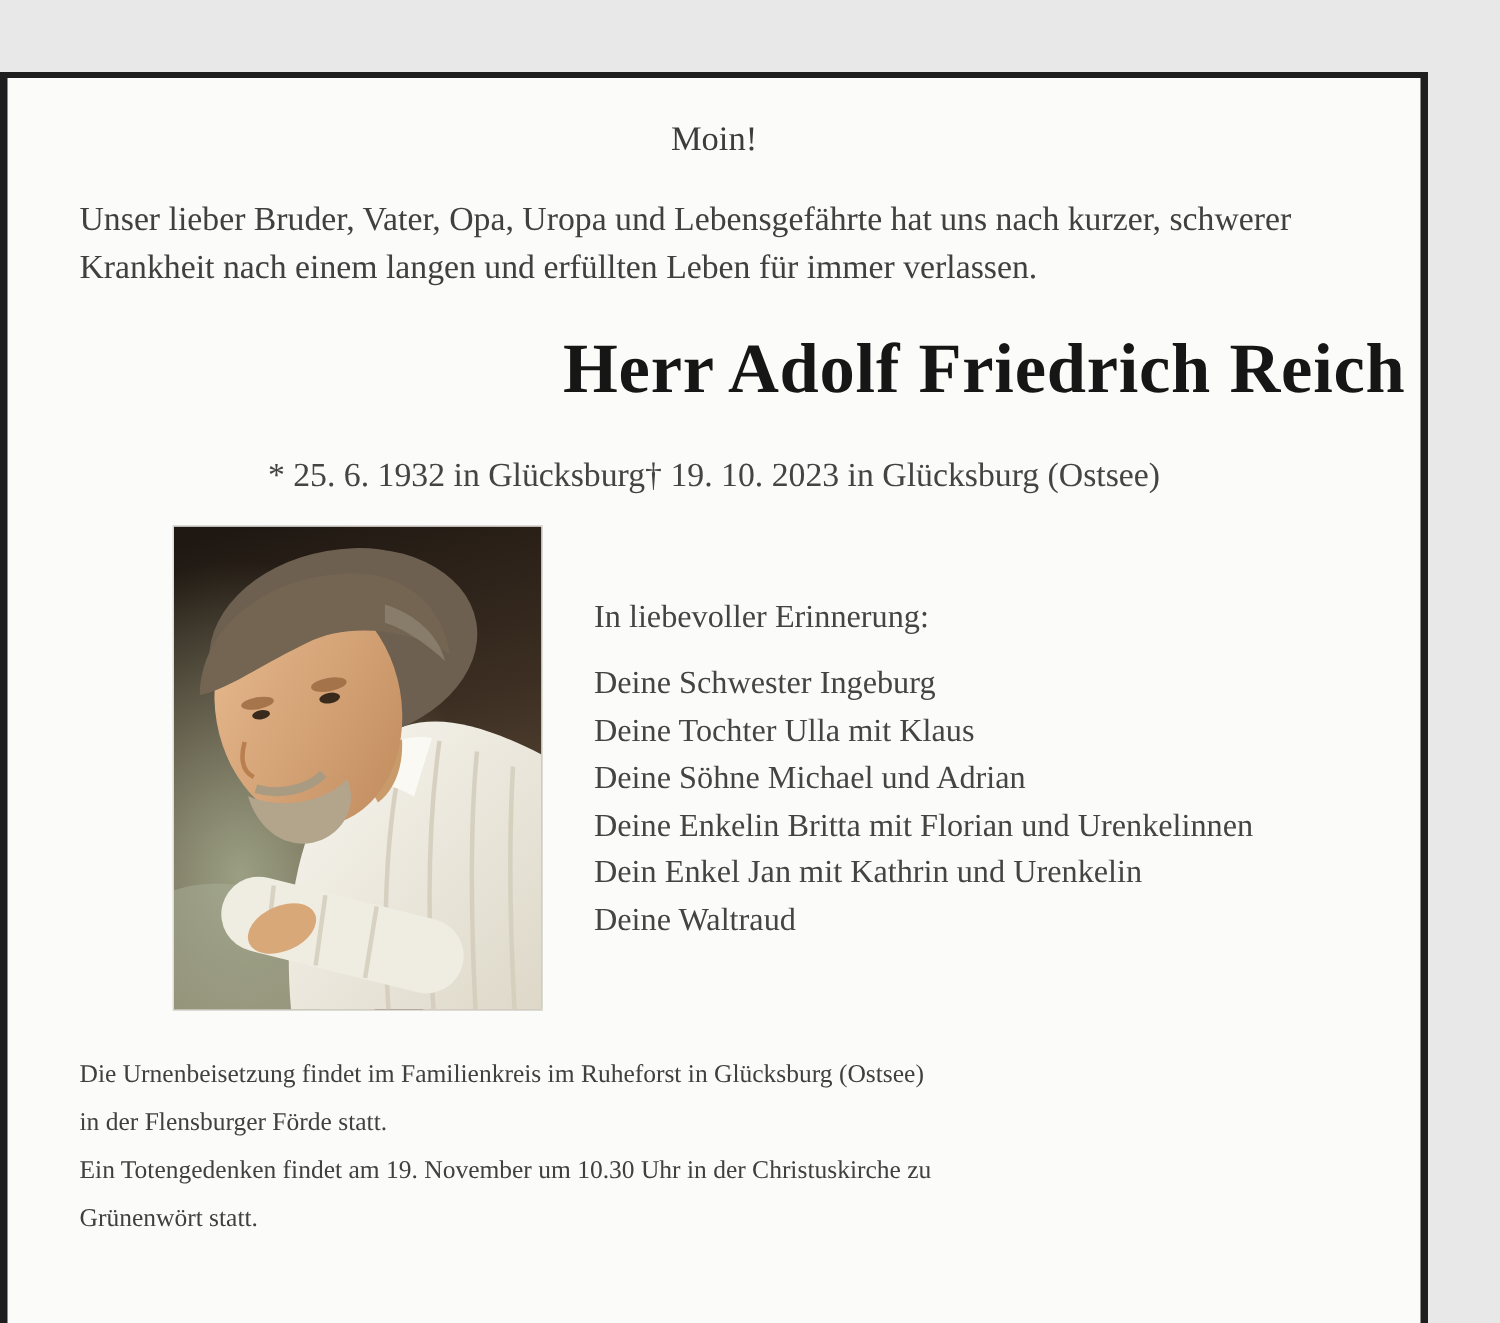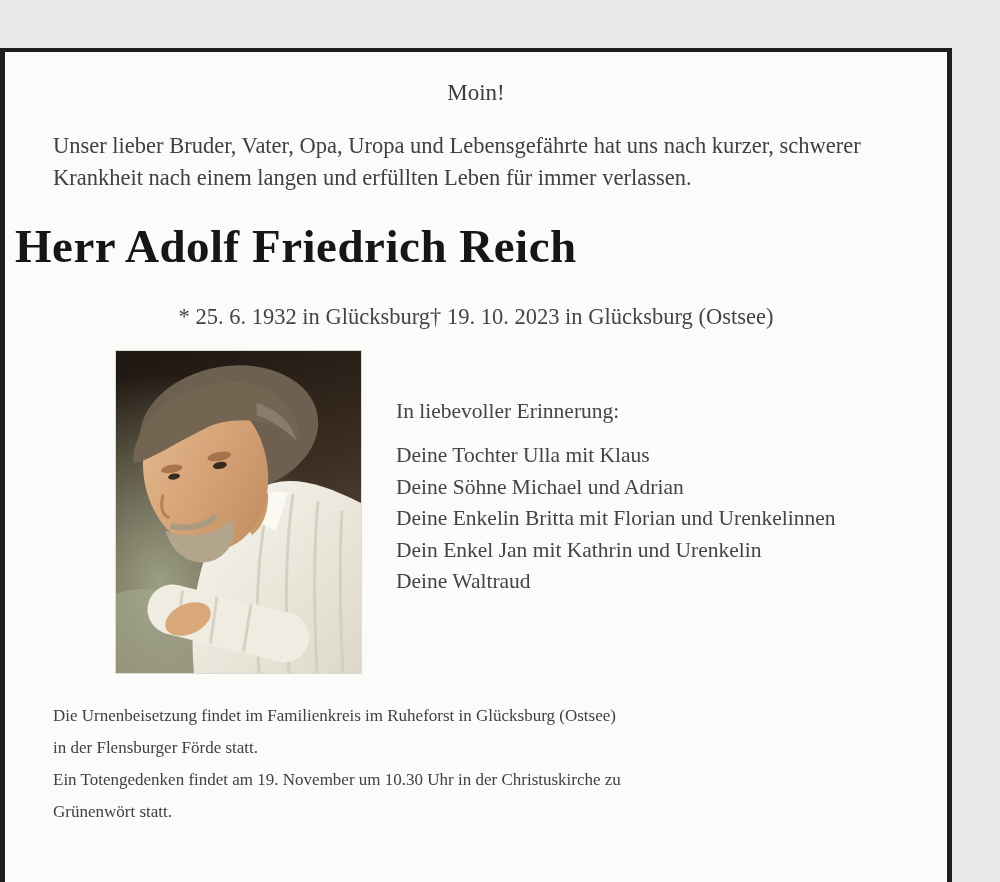--- a/index.html
+++ b/index.html
@@ -9,21 +9,21 @@
     border-style:solid;border-color:#1e1e1e;border-width:4px 5px 9px 5px;
     font-family:"Liberation Serif", serif;
     color:#3a3a3a;
     overflow:hidden;
     position:relative;
     margin-top:48px;
   }
   .greeting{text-align:center;font-size:23px;line-height:30px;margin-top:26px;color:#3c3c3c;}
   .intro{margin:22px 48px 0 48px;font-size:22.5px;line-height:32px;color:#404040;}
   .name{
-    text-align:left;font-size:47px;line-height:52px;font-weight:700;
+    text-align:right;font-size:47px;line-height:52px;font-weight:700;
     color:#161616;margin:26px 10px 0;letter-spacing:0.5px;
   }
   .occupation{text-align:center;font-weight:700;font-size:21px;line-height:27px;margin-top:9px;color:#222;}
   .dates{display:flex;justify-content:center;font-size:22.5px;line-height:30px;margin-top:30px;color:#444;align-items:center;}
   .middle{display:flex;margin:18px 0 0 110px;}
   .photo{
     width:245px;height:322px;flex:none;
     border:1px solid #dddbd6;background:#fff;
   }
   .photo svg{display:block;}
@@ -105,20 +105,21 @@
         <g transform="rotate(14 115 272)">
           <rect x="30" y="248" width="165" height="50" rx="25" fill="#efece2"></rect>
           <path d="M60,252 L66,296 M95,250 L100,297 M130,249 L134,297" stroke="#d8d2c2" stroke-width="3"></path>
         </g>
         <ellipse cx="72" cy="268" rx="24" ry="15" fill="#d9a878" transform="rotate(-24 72 268)"></ellipse>
       </svg>
     </div>
 
     <div class="memorial">
       <div class="memorial-heading">In liebevoller Erinnerung:</div>
+      <div class="mourner">Deine Schwester Ingeburg</div>
       <div class="mourner">Deine Tochter Ulla mit Klaus</div>
       <div class="mourner">Deine Söhne Michael und Adrian</div>
       <div class="mourner">Deine Enkelin Britta mit Florian und Urenkelinnen</div>
       <div class="mourner">Dein Enkel Jan mit Kathrin und Urenkelin</div>
       <div class="mourner">Deine Waltraud</div>
     </div>
 
   </div>
 
   <div class="bottom">

